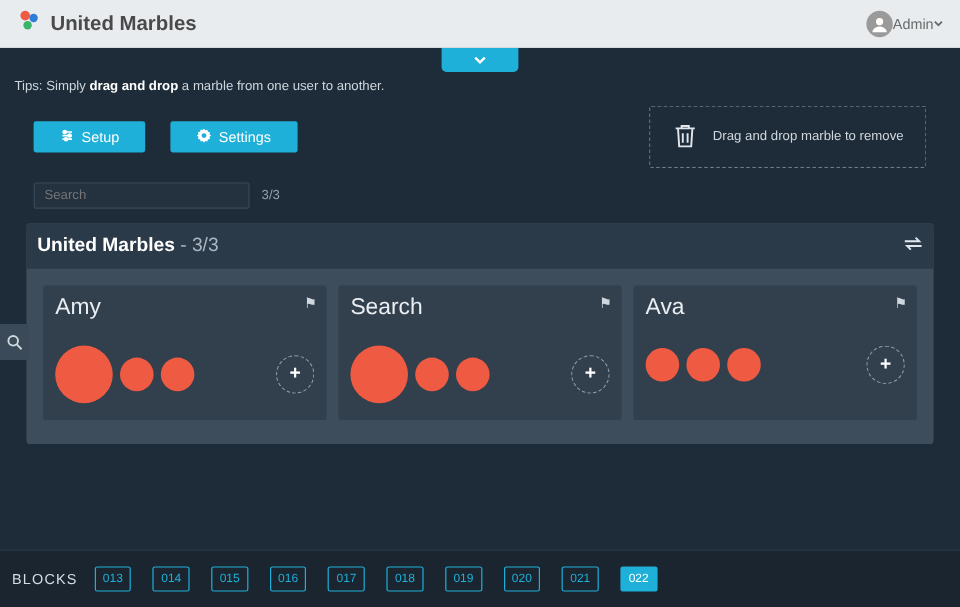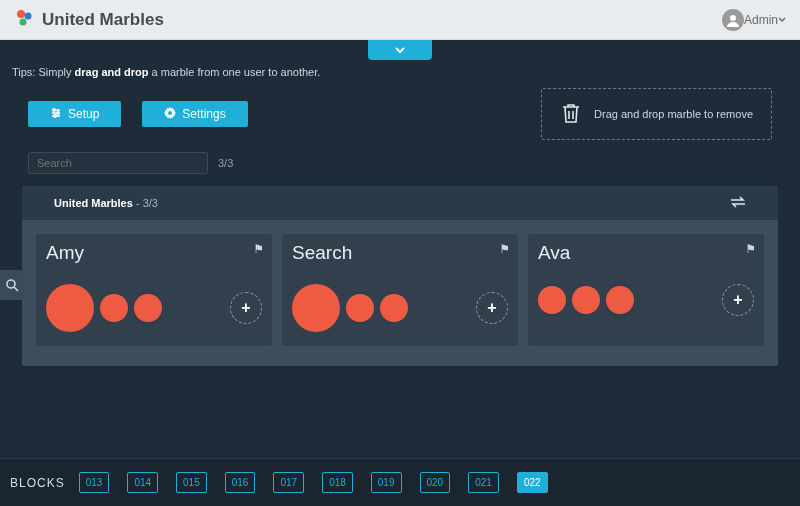--- a/index.html
+++ b/index.html
@@ -13,21 +13,21 @@
 .collapse-tab{position:absolute;left:50%;transform:translateX(-50%);top:0;width:64px;height:20px;background:#1eb0d8;border-radius:0 0 4px 4px;display:flex;align-items:center;justify-content:center;cursor:pointer}
 .tips{color:#cfd7de;font-size:11px;padding:26px 12px 10px}
 .tips b{color:#fff}
 .row{display:flex;align-items:center;gap:21px;padding:0 28px}
 .btn{background:#1eb0d8;color:#fff;border:none;height:26px;padding:0 22px;border-radius:2px;font-size:12px;display:flex;align-items:center;gap:6px;cursor:pointer}
 .trash-zone{margin-left:auto;border:1px dashed #6a7a89;height:52px;display:flex;align-items:center;gap:12px;padding:0 18px;color:#cfd7de;font-size:11px;border-radius:2px}
 .search-row{padding:12px 28px;display:flex;align-items:center;gap:10px}
 .search{background:#24313e;border:1px solid #3a4956;color:#9fb0bf;height:22px;width:180px;padding:0 8px;font-size:11px;border-radius:2px}
 .count{color:#8fa0af;font-size:11px}
 .panel{margin:0 22px;background:#3d4d5c;border-radius:3px;padding-bottom:20px}
-.panel-head{background:#2b3a48;color:#fff;font-size:11px;padding:10px 32px;display:flex;align-items:center;justify-content:space-between;border-radius:3px 3px 0 0}
+.panel-head{background:#2b3a48;color:#fff;font-size:16px;padding:10px 9px;display:flex;align-items:center;justify-content:space-between;border-radius:3px 3px 0 0}
 .panel-head .light{color:#a9b6c2}
 .cards{display:flex;gap:10px;padding:14px 14px 0}
 .card{flex:1;background:#323f4d;border-radius:2px;padding:8px 10px 14px;position:relative}
 .card-name{color:#e9eef3;font-size:19px;font-weight:400;margin-bottom:20px}
 .pin{position:absolute;top:8px;right:8px;color:#cfd7de;font-size:12px}
 .marbles{display:flex;align-items:center;gap:6px}
 .marble{border-radius:50%;background:#ef5a42}
 .add{width:32px;height:32px;border:1.5px dashed #8b99a6;border-radius:50%;display:flex;align-items:center;justify-content:center;color:#fff;font-size:16px;font-weight:700;cursor:pointer;margin-left:auto}
 .side-tab{position:absolute;left:0;top:230px;width:24px;height:30px;background:#3b4a58;display:flex;align-items:center;justify-content:center;border-radius:0 3px 3px 0;cursor:pointer}
 .footer{position:absolute;left:0;right:0;bottom:0;height:48px;background:#1a2530;border-top:1px solid #2b3a48;display:flex;align-items:center;padding:0 10px;gap:8px}

